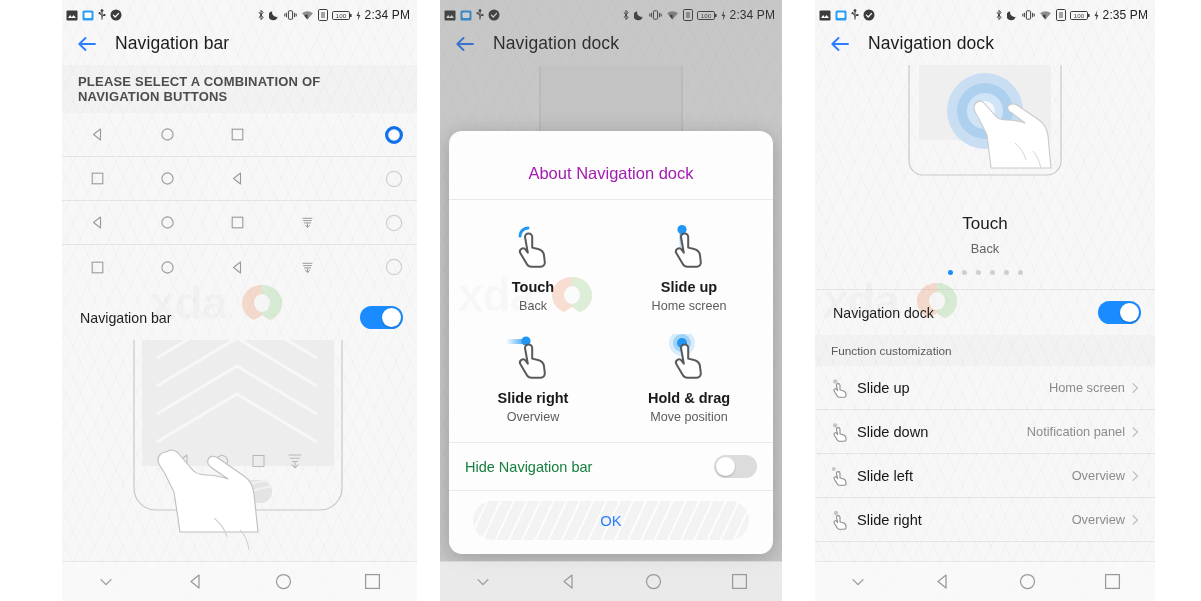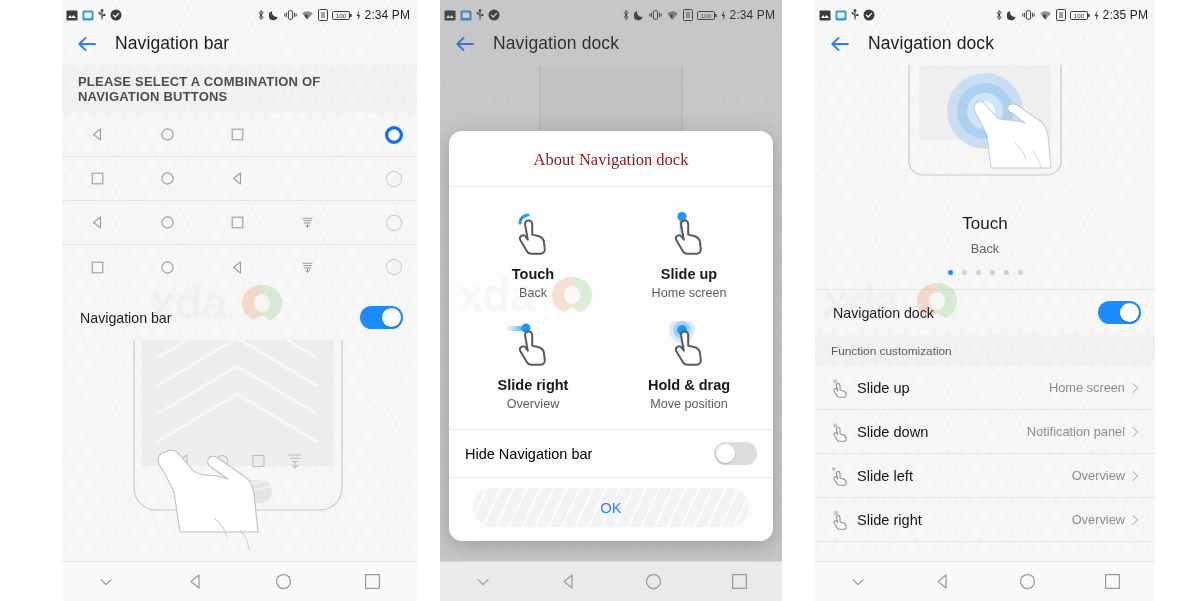--- a/index.html
+++ b/index.html
@@ -122,43 +122,42 @@
 
   
   .scrim { position: absolute; inset: 0; background: rgba(90,90,90,0.30); }
   .dialog {
     position: absolute; left: 9px; right: 9px; top: 131px;
     background: #fdfdfd; border-radius: 13px;
     box-shadow: 0 4px 22px rgba(0,0,0,0.22);
     overflow: hidden;
   }
   .dlg-title {
-    text-align: center; font-size: 16.5px; color: #7f1d1d;
-    padding: 19px 10px 16px;
+    text-align: center; font-size: 16.5px; color: #a21caf;
+    padding: 33px 10px 16px;
     border-bottom: 1px solid rgba(0,0,0,0.08);
-    font-family: Liberation Serif, serif;
   }
   .gesture-grid {
     display: grid; grid-template-columns: 1fr 1fr;
     padding: 14px 6px 6px;
   }
   .gesture-cell { text-align: center; padding: 6px 4px 12px; }
   .gesture-ico { height: 56px; display:flex; align-items:center; justify-content:center; }
   .gesture-name { font-size: 14.5px; font-weight: bold; color: #1a1a1a; margin-top: 3px; }
   .gesture-sub  { font-size: 12.6px; color: #5d5d5d; margin-top: 4px; }
   .dlg-hint {
     font-size: 11.6px; line-height: 15px; color: #8a8a8a;
     padding: 6px 16px 14px; 
   }
   .dlg-hint .lnk { color: #2b7fff; }
   .dlg-toggle-row {
     height: 48px; display: flex; align-items: center;
     padding: 0 16px; border-top: 1px solid rgba(0,0,0,0.08);
   }
-  .dlg-toggle-row .label { font-size: 14.5px; color: #000000; }
+  .dlg-toggle-row .label { font-size: 14.5px; color: #15803d; }
   .dlg-ok-wrap { padding: 10px 24px 14px; border-top: 1px solid rgba(0,0,0,0.08); }
   .dlg-ok {
     height: 39px; border-radius: 20px; background: #f3f3f3;
     display: flex; align-items: center; justify-content: center;
     font-size: 14.8px; color: #2b7fff;
     background-image:
       repeating-linear-gradient(115deg, rgba(255,255,255,0.8) 0 2px, rgba(0,0,0,0) 2px 12px);
   }
 
   

